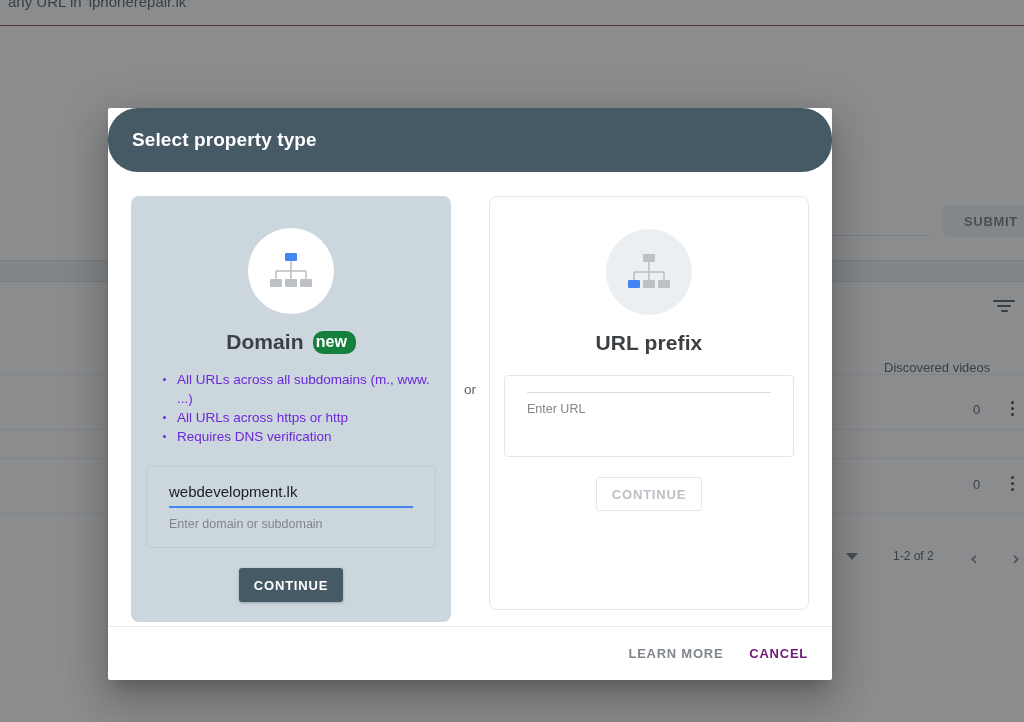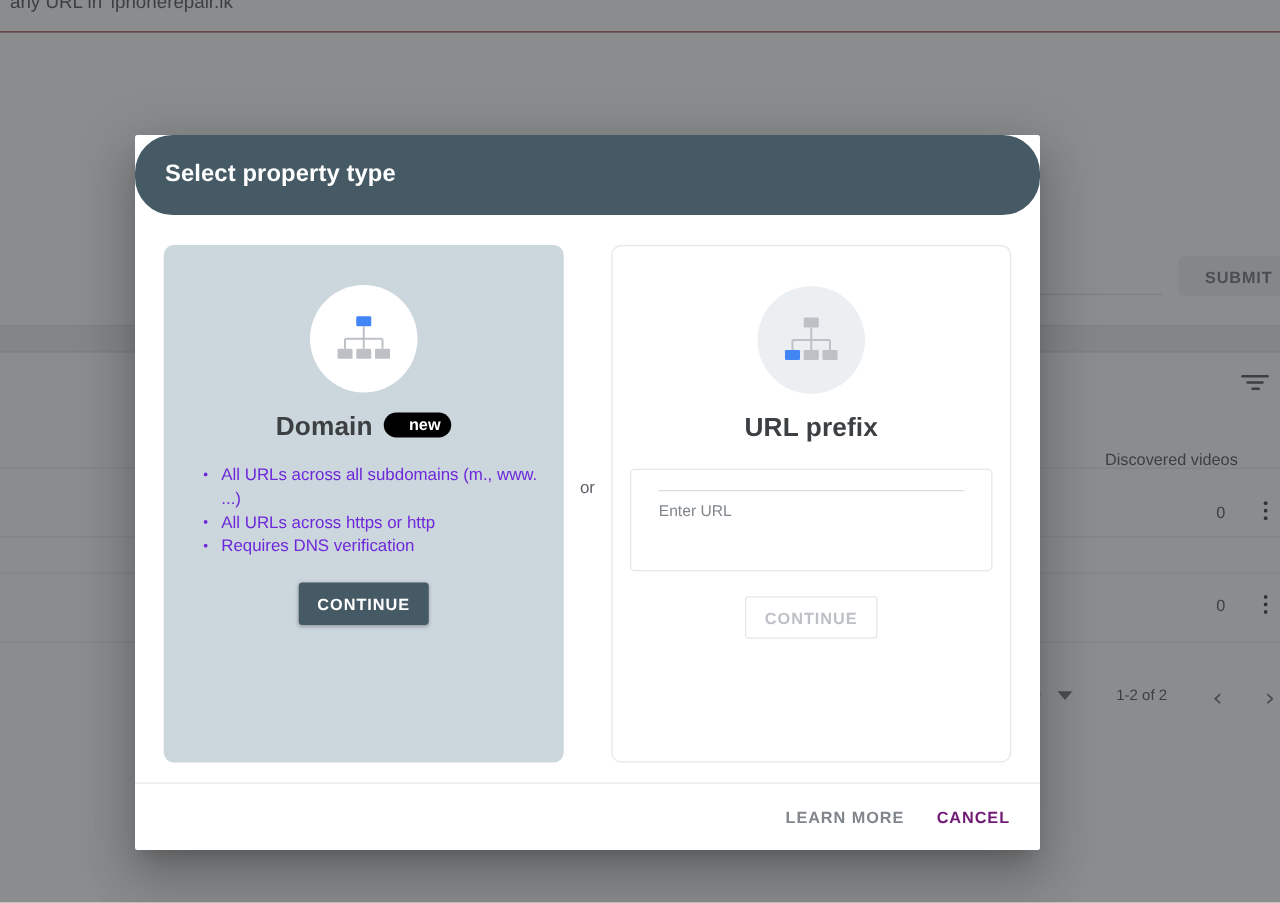--- a/index.html
+++ b/index.html
@@ -212,37 +212,37 @@
     display: flex;
     align-items: center;
     justify-content: center;
     margin-top: 14px;
   }
   .icon-circle.on-selected { background: #ffffff; }
   .icon-circle.on-plain    { background: #eceff1; }
 
   .card-title-row {
     display: flex;
-    align-items: flex-start;
+    align-items: flex-end;
     gap: 9px;
     margin-top: 16px;
   }
   .card-title {
     font-size: 21px;
     font-weight: bold;
     color: #3c4043;
     letter-spacing: .1px;
   }
   .badge-new {
-    background: #000000;
+    background: #15803d;
     color: #ffffff;
-    font-size: 13px;
+    font-size: 16px;
     font-weight: bold;
     border-radius: 10px;
-    padding: 3px 9px 4px 20px;
+    padding: 3px 9px 4px 3px;
     line-height: 1;
   }
 
   .bullets {
     margin-top: 16px;
     width: 100%;
     padding-left: 14px;
   }
   .bullets li {
     list-style: none;
@@ -433,20 +433,25 @@
         <div class="card-title">Domain</div>
         <div class="badge-new">new</div>
       </div>
 
       <ul class="bullets">
         <li>All URLs across all subdomains (m., www. ...)</li>
         <li>All URLs across https or http</li>
         <li>Requires DNS verification</li>
       </ul>
 
+      <div class="input-well selected">
+        <div class="field-value">webdevelopment.lk</div>
+        <div class="field-rule"></div>
+        <div class="field-hint">Enter domain or subdomain</div>
+      </div>
 
       <div class="continue-btn primary">CONTINUE</div>
     </div>
 
     <div class="or-sep">
       <span>or</span>
     </div>
 
     <div class="prop-card plain">
 

